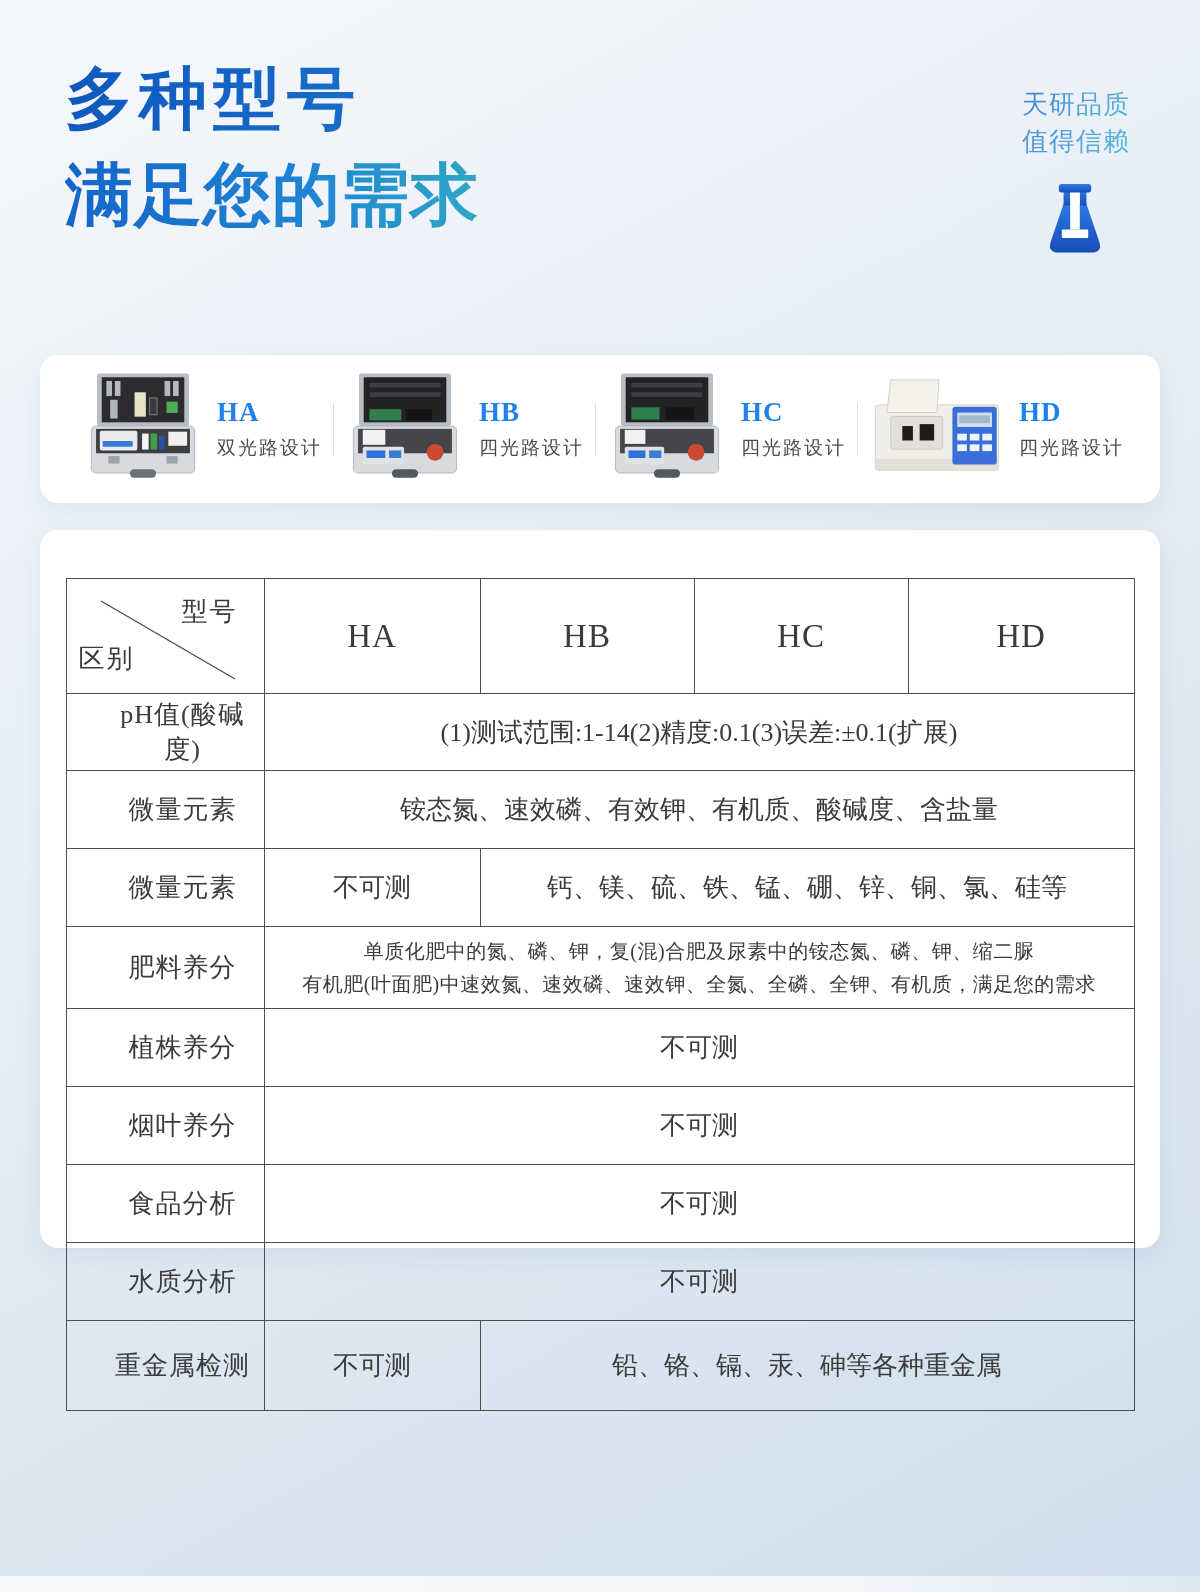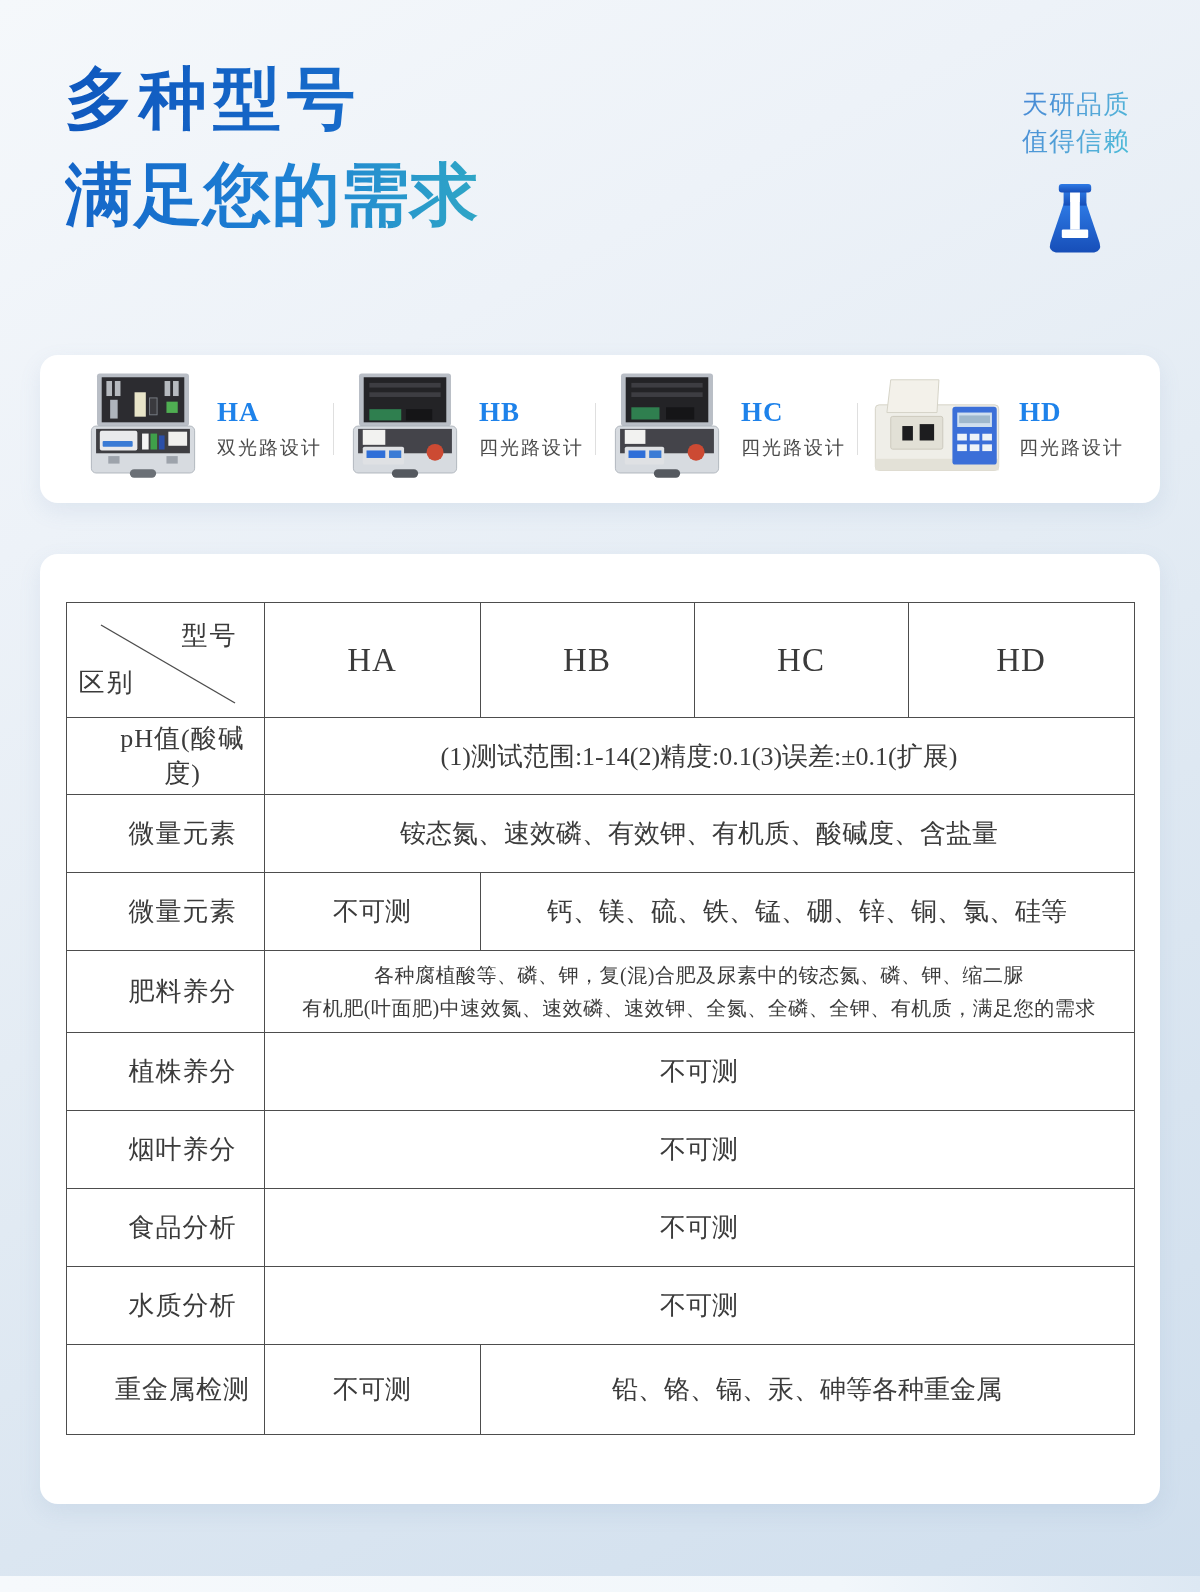--- a/index.html
+++ b/index.html
@@ -35,21 +35,21 @@
     -webkit-background-clip:text; background-clip:text; color:transparent;
   }
   .flask-wrap{ position:absolute; left:1044px; top:184px; width:62px; height:72px; }
 
   
   .card{
     position:absolute; left:40px; width:1120px; background:#ffffff;
     border-radius:18px; box-shadow:0 8px 22px rgba(110,140,180,0.12);
   }
   .strip-card{ top:355px; height:148px; }
-  .table-card{ top:530px; height:950px;margin-top:24px; }
+  .table-card{ top:530px; height:718px; }
 
   
   .strip{
     height:100%; display:flex; align-items:center; justify-content:space-between;
     padding:0 36px 0 42px;
   }
   .product{ display:flex; align-items:center; gap:13px; }
   .product .pic{ flex:0 0 auto; }
   .pmeta .pname{ font-size:27px; font-weight:bold; color:#1e82ea; letter-spacing:1px; }
   .pmeta .psub{ font-size:19px; color:#4b4b4b; margin-top:7px; letter-spacing:2px; }
@@ -271,21 +271,21 @@
 
         <tr class="r3">
           <td class="row-label">微量元素</td>
           <td>不可测</td>
           <td colspan="3">钙、镁、硫、铁、锰、硼、锌、铜、氯、硅等</td>
         </tr>
 
         <tr class="r4">
           <td class="row-label">肥料养分</td>
           <td colspan="4" class="small-lines">
-            <div>各种腐植酸等、磷、钾，复(混)合肥及尿素中的铵态氮、磷、钾、缩二脲</div>
+            <div>单质化肥中的氮、磷、钾，复(混)合肥及尿素中的铵态氮、磷、钾、缩二脲</div>
             <div>有机肥(叶面肥)中速效氮、速效磷、速效钾、全氮、全磷、全钾、有机质，满足您的需求</div>
           </td>
         </tr>
 
         <tr class="r5">
           <td class="row-label">植株养分</td>
           <td colspan="4">不可测</td>
         </tr>
 
         <tr class="r6">

